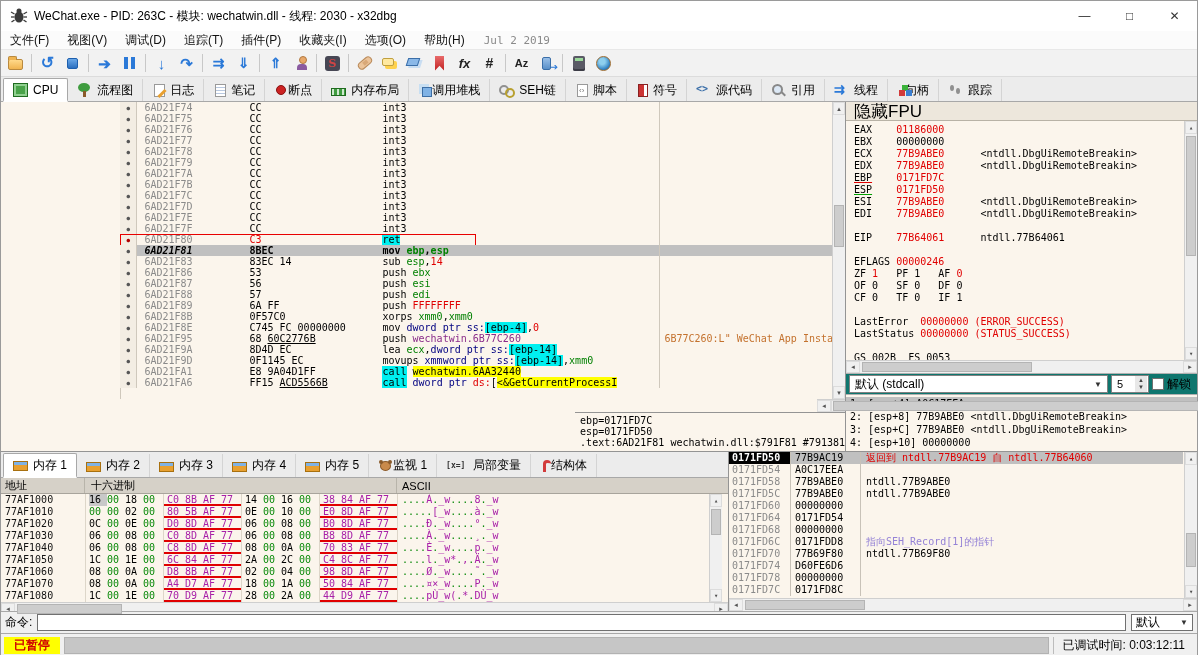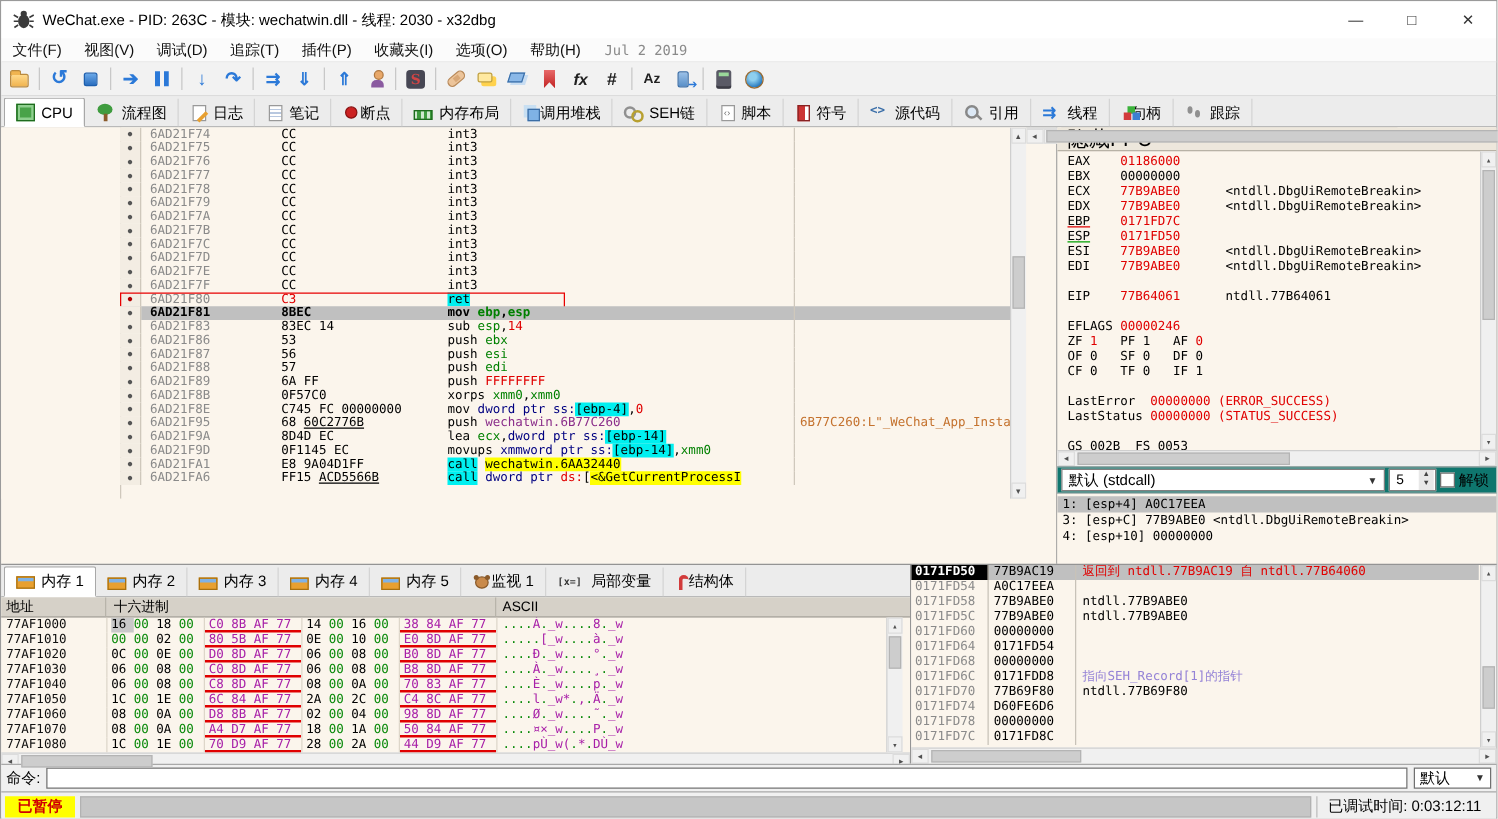--- a/index.html
+++ b/index.html
@@ -91,31 +91,31 @@
   .ti-memcard { background:#e8a030; border:1px solid #a8700f; height:10px; margin-top:2px; box-shadow:inset 0 3px 0 #7fb2e5; }
   .ti-watch { background:#c98a4b; border-radius:50%; width:11px; height:10px; margin:2px; border:1px solid #8a5a2a; }
   .ti-watch::before { content:""; position:absolute; left:-2px; top:-2px; width:4px; height:4px; background:#8a5a2a; border-radius:50%;
                     box-shadow:9px 0 0 #8a5a2a; }
   .ti-locals { width:22px; font:bold 8px "DejaVu Sans Mono",monospace; color:#333; line-height:14px; }
   .ti-struct { width:8px; height:12px; border-left:3px solid #d23b3b; border-top:3px solid #d23b3b;
                border-radius:6px 6px 0 0; margin:1px 0 0 3px; }
 
   
   .main { height:349px; display:flex; flex:none; background:#fbf5ec; }
-  .disasm-wrap { width:845px; flex:none; display:flex; border-right:1px solid #949494; }
+  .disasm-wrap { width:845px; flex:none; display:flex; flex-direction:column; border-right:1px solid #949494;align-items:flex-end; }
 
   .d-rows { height:297px; flex:none; position:relative; padding-left:95px; padding-right:12px;
             background:#fbf5ec; overflow:hidden; }
   .d-rows::before { content:""; position:absolute; left:0; top:0; bottom:0; width:95px; border-right:1px solid #cfc8bc; }
   .d-row { height:11px; line-height:11px; display:flex; font-family:"DejaVu Sans Mono",monospace; font-size:10px; position:relative; }
   .d-row.sel { background:#c0c0c0; font-weight:bold; }
   .d-dot { width:17px; flex:none; text-align:center; color:#555; font-size:6px; background:#f3ede3; border-right:1px solid #cfc8bc; }
   .d-dot.reddot { color:#b00000; }
   .d-addr { width:112px; flex:none; padding-left:7px; color:#8a8a8a; }
-  .d-row.sel .d-addr { color:#000; }
+  .d-row.sel .d-addr { color:#000;font-style:italic; }
   .d-bytes { width:133px; flex:none; }
   .d-instr { width:277px; flex:none; }
   .d-comment { flex:1; border-left:1px solid #cfc8bc; padding-left:4px; overflow:hidden; white-space:nowrap; }
   .d-row.bp::after { content:""; position:absolute; left:0; top:0; width:354px; height:11px;
                      border:1px solid #e80000; pointer-events:none; }
 
   .infobox { height:39px; flex:none; border-top:1px solid #949494; background:#fbf5ec;
              font-family:"DejaVu Sans Mono",monospace; font-size:10px; line-height:11px; padding:2px 0 0 5px; color:#000; }
 
   
@@ -658,20 +658,21 @@
         </div>
         <div class="spin">
           <span>5</span>
           <span class="btns">▲<br>▼</span>
         </div>
         <div class="chkbox"></div>
         <span class="chklabel">解锁</span>
       </div>
       <div class="args" id="args">
           <div class="a-line sel">1: [esp+4] A0C17EEA</div>
+          <div class="a-line">2: [esp+8] 77B9ABE0 &lt;ntdll.DbgUiRemoteBreakin&gt;</div>
           <div class="a-line">3: [esp+C] 77B9ABE0 &lt;ntdll.DbgUiRemoteBreakin&gt;</div>
           <div class="a-line">4: [esp+10] 00000000</div>
         </div>
     </div>
   </div>
 
   <div class="bottom">
     <div class="bleft">
       <div class="btabs tabbar" id="bottom-tabs">
           <div class="tab active">

